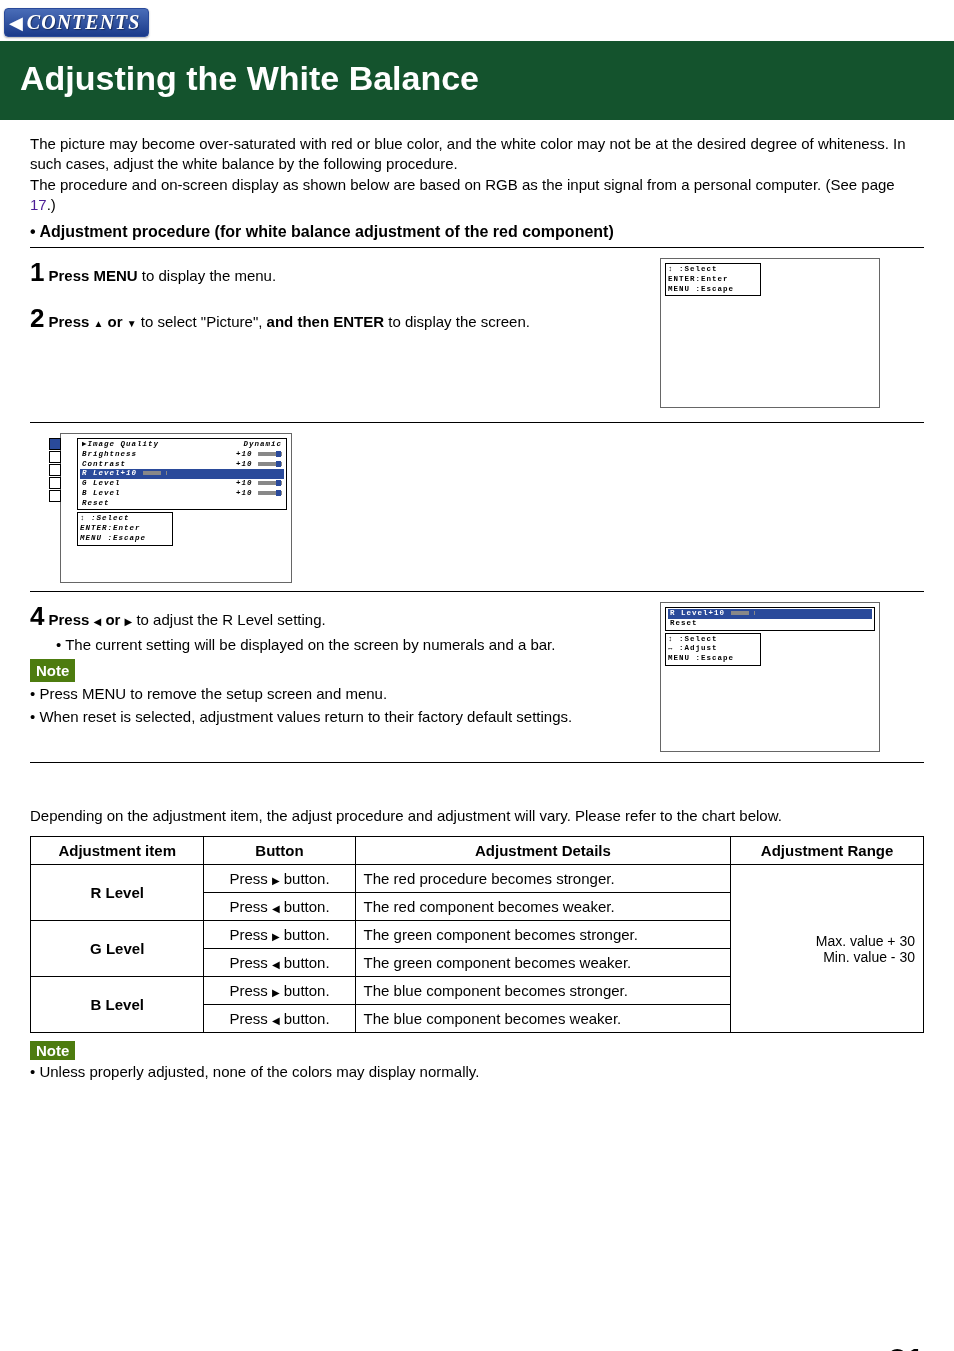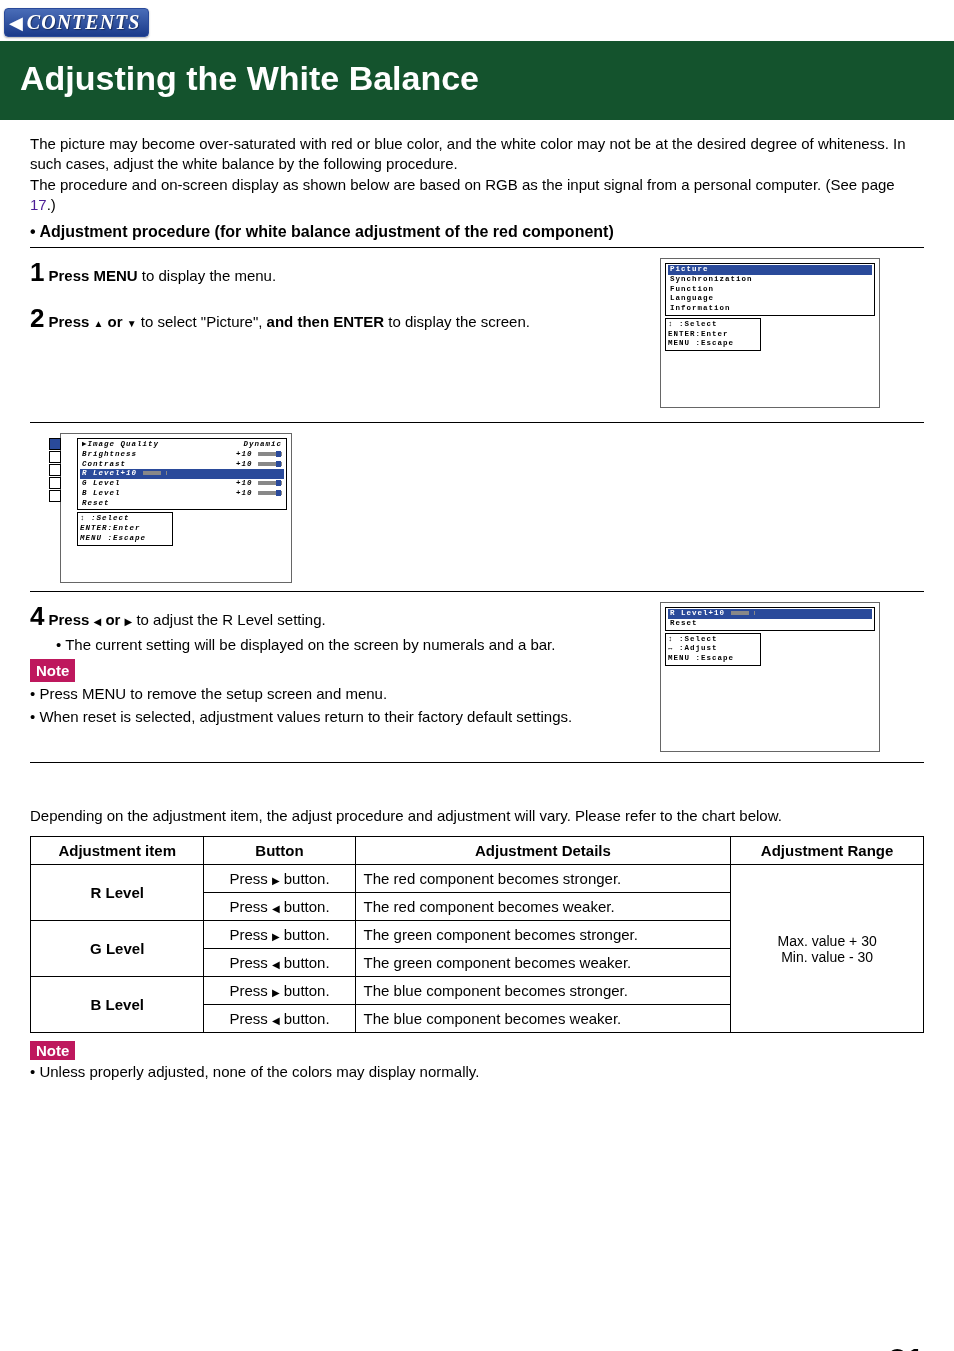--- a/index.html
+++ b/index.html
@@ -20,29 +20,29 @@
 .osd { flex:1; padding:4px 0 0 30px; }
 .osd-box { background:#fff; border:1px solid #666; width:210px; height:140px; padding:4px; font-family:'Courier New',monospace; font-size:7.5px; font-weight:bold; letter-spacing:1px; line-height:1.3; position:relative; }
 .osd-menu { border:1px solid #000; padding:1px 2px; margin-bottom:2px; }
 .osd-menu .sel { background:#2a4a9a; color:#fff; padding:0 2px; display:block; }
 .osd-menu .item { padding:0 2px; display:block; }
 .osd-leg { border:1px solid #000; padding:1px 2px; width:90px; }
 .osd-row { display:flex; justify-content:space-between; padding:0 2px; }
 .osd-row.sel { background:#2a4a9a; color:#fff; }
 .bar { display:inline-block; width:24px; height:4px; background:#888; position:relative; vertical-align:middle; }
 .bar::after { content:''; position:absolute; top:-1px; left:18px; width:5px; height:6px; background:#2a4a9a; }
-.note-label { display:inline-block; background:#be185d; color:#fff; font-weight:bold; padding:1px 6px; font-size:15px; }
+.note-label { display:inline-block; background:#4d7c0f; color:#fff; font-weight:bold; padding:1px 6px; font-size:15px; }
 .note-list { font-size:15px; margin:2px 0; line-height:1.35; }
 .spacer { height:30px; }
 .table-intro { font-size:15px; margin:12px 0; }
 table.adj { border-collapse:collapse; width:100%; font-size:15px; }
 table.adj th,table.adj td { border:1px solid #000; padding:5px 8px; text-align:left; }
 table.adj th { font-weight:bold; text-align:center; }
 table.adj td.c { text-align:center; font-weight:bold; }
-table.adj td.range { text-align:center; font-size:14px; }
+table.adj td.range { text-align:right; font-size:14px; }
 .tri-r::after{content:'▶';font-size:10px;}
 .tri-l::after{content:'◀';font-size:10px;}
 .tri-u::after{content:'▲';font-size:10px;}
 .tri-d::after{content:'▼';font-size:10px;}
 .page-num { text-align:right; font-size:32px; font-weight:bold; margin-top:260px; }
 .bold { font-weight:bold;text-align:center; }
 .osd-tabs { position:absolute; left:-12px; top:4px; width:10px; }
 .osd-tab { width:10px; height:10px; border:1px solid #000; margin-bottom:1px; font-size:5px; }
 .osd-tab.act { background:#2a4a9a; }
 </style>
@@ -71,27 +71,20 @@
 
 
 <div class="step-row">
   <div class="step-body">
     <div><span class="step-num">1</span><span class="bold">Press MENU</span><span> to display the menu.</span></div>
     <div style="height:10px"></div>
     <div><span class="step-num">2</span><span class="bold">Press </span><span class="tri-u"></span><span class="bold"> or </span><span class="tri-d"></span><span> to select "Picture", </span><span class="bold">and then ENTER</span><span> to display the screen.</span></div>
   </div>
   <div class="osd">
     <div class="osd-box">
-      <div class="osd-menu">
-        <span class="sel">Picture</span>
-        <span class="item">Synchronization</span>
-        <span class="item">Function</span>
-        <span class="item">Language</span>
-        <span class="item">Information</span>
-      </div>
       <div class="osd-leg">
         <div> ↕   :Select</div>
         <div>ENTER:Enter</div>
         <div>MENU :Escape</div>
       </div>
     </div>
   </div>
 </div>
 
 
@@ -177,21 +170,21 @@
   <tbody>
         <tr>
     <th>Adjustment item</th>
     <th>Button</th>
     <th>Adjustment Details</th>
     <th>Adjustment Range</th>
   </tr>
   <tr>
     <td class="c" rowspan="2">R Level</td>
     <td style="text-align:center"><span>Press </span><span class="tri-r"></span><span> button.</span></td>
-    <td>The red component becomes stronger.</td>
+    <td>The red procedure becomes stronger.</td>
     <td class="range" rowspan="6"><span>Max. value   + 30</span><br><span>Min. value    - 30</span></td>
   </tr>
   <tr>
     <td style="text-align:center"><span>Press </span><span class="tri-l"></span><span> button.</span></td>
     <td>The red component becomes weaker.</td>
   </tr>
   <tr>
     <td class="c" rowspan="2">G Level</td>
     <td style="text-align:center"><span>Press </span><span class="tri-r"></span><span> button.</span></td>
     <td>The green component becomes stronger.</td>

